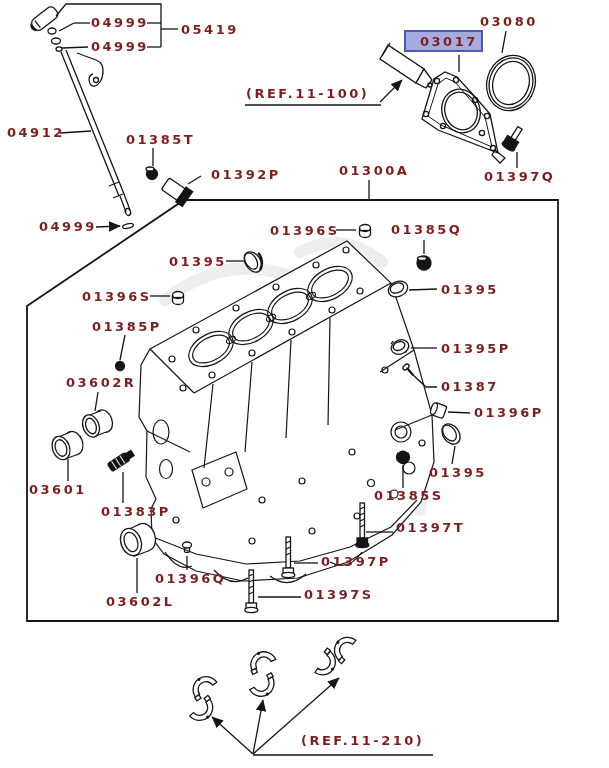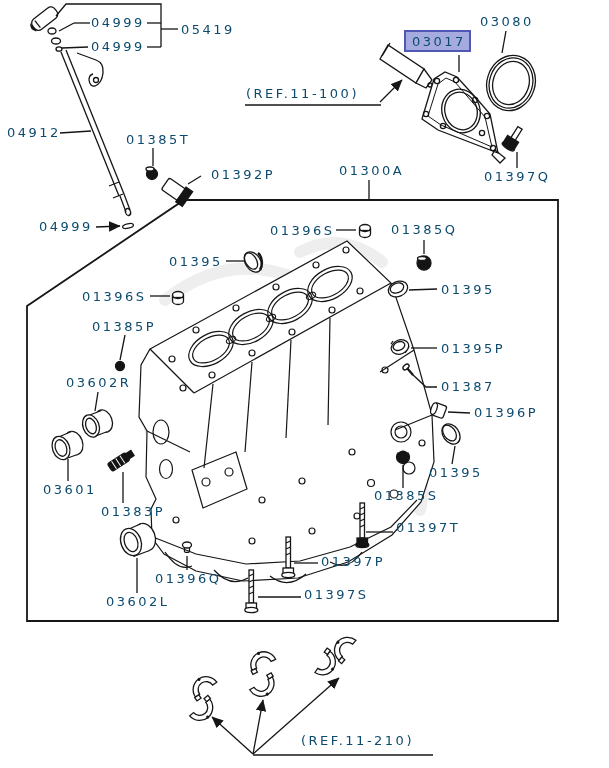--- a/index.html
+++ b/index.html
@@ -1,21 +1,21 @@
 <!DOCTYPE html>
 <html><head>
 <meta charset="utf-8">
 <style>
   html,body{margin:0;padding:0;background:#ffffff;}
   .stage{position:relative;width:609px;height:768px;background:#ffffff;overflow:hidden;
          font-family:"DejaVu Sans",sans-serif;}
   svg{position:absolute;left:0;top:0;}
-  .lbl{position:absolute;font-weight:normal;font-size:13px;letter-spacing:2.5px;
-       color:#0c4a6e;white-space:nowrap;line-height:14px;font-family:"DejaVu Sans",sans-serif;}
-  .hl{background:#a6abdf;border:2px solid #5157b5;padding:2px 3px 1px 6px;line-height:15px;}
+  .lbl{position:absolute;font-weight:bold;font-size:13px;letter-spacing:2.5px;
+       color:#7f1d1d;white-space:nowrap;line-height:14px;font-family:"DejaVu Sans",sans-serif;}
+  .hl{background:#a6abdf;border:2px solid #5157b5;padding:2px 3px 1px 14px;line-height:15px;}
   .code{position:absolute;font-weight:bold;font-size:11px;letter-spacing:1.5px;color:#111;
         font-family:"DejaVu Sans",sans-serif;margin-top:45px;}
 </style>
 </head>
 <body>
 
 <div class="stage">
 
 <svg width="609" height="768" viewBox="0 0 609 768">
   <defs>
@@ -378,21 +378,21 @@
 <div class="lbl" style="left:82px;top:290px">01396S</div>
 <div class="lbl" style="left:92px;top:320px">01385P</div>
 <div class="lbl" style="left:66px;top:376px">03602R</div>
 <div class="lbl" style="left:441px;top:283px">01395</div>
 <div class="lbl" style="left:441px;top:342px">01395P</div>
 <div class="lbl" style="left:441px;top:380px">01387</div>
 <div class="lbl" style="left:474px;top:406px">01396P</div>
 <div class="lbl" style="left:429px;top:466px">01395</div>
 <div class="lbl" style="left:374px;top:489px">01385S</div>
 <div class="lbl" style="left:396px;top:521px">01397T</div>
-<div class="lbl" style="left:43px;top:483px">03601</div>
+<div class="lbl" style="left:29px;top:483px">03601</div>
 <div class="lbl" style="left:101px;top:505px">01383P</div>
 <div class="lbl" style="left:106px;top:595px">03602L</div>
 <div class="lbl" style="left:155px;top:572px">01396Q</div>
 <div class="lbl" style="left:321px;top:555px">01397P</div>
 <div class="lbl" style="left:304px;top:588px">01397S</div>
 <div class="lbl" style="left:301px;top:734px">(REF.11-210)</div>
 <div class="code" style="left:502px;top:739px">500299</div>
 
 </div>
 

